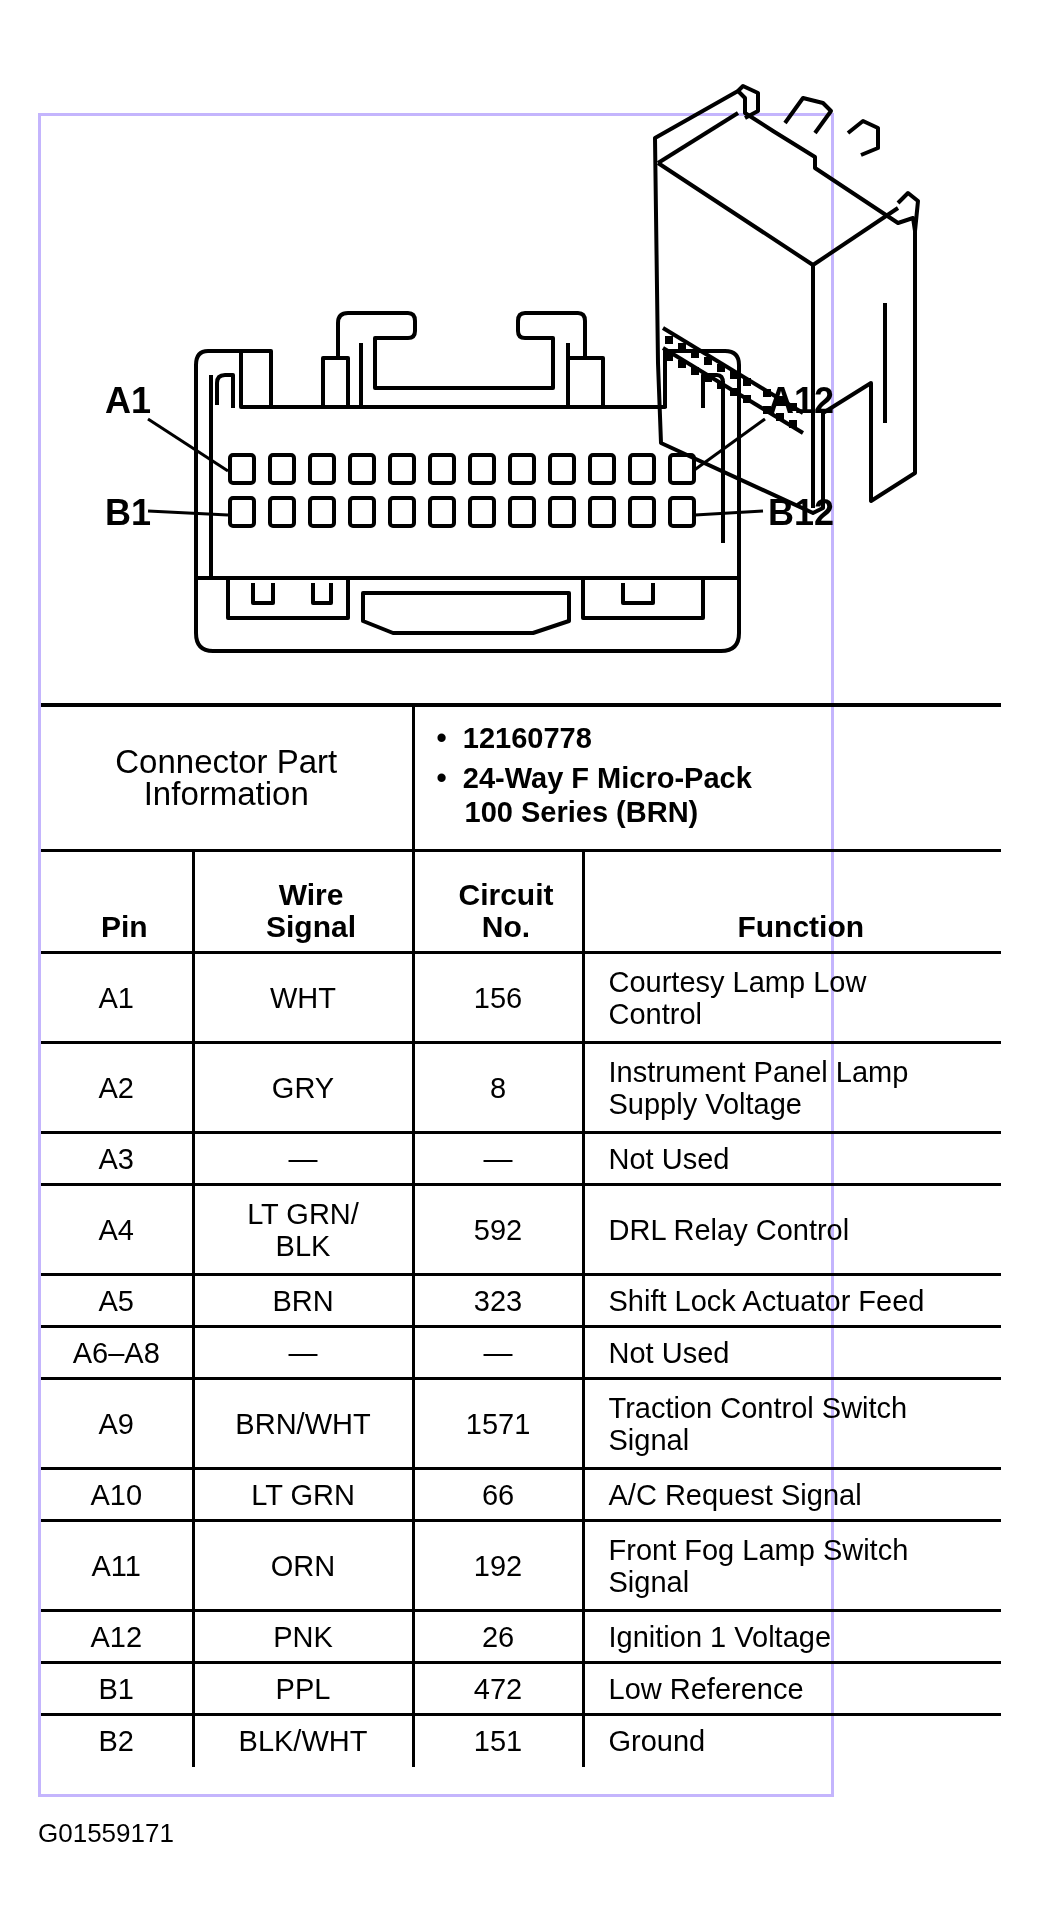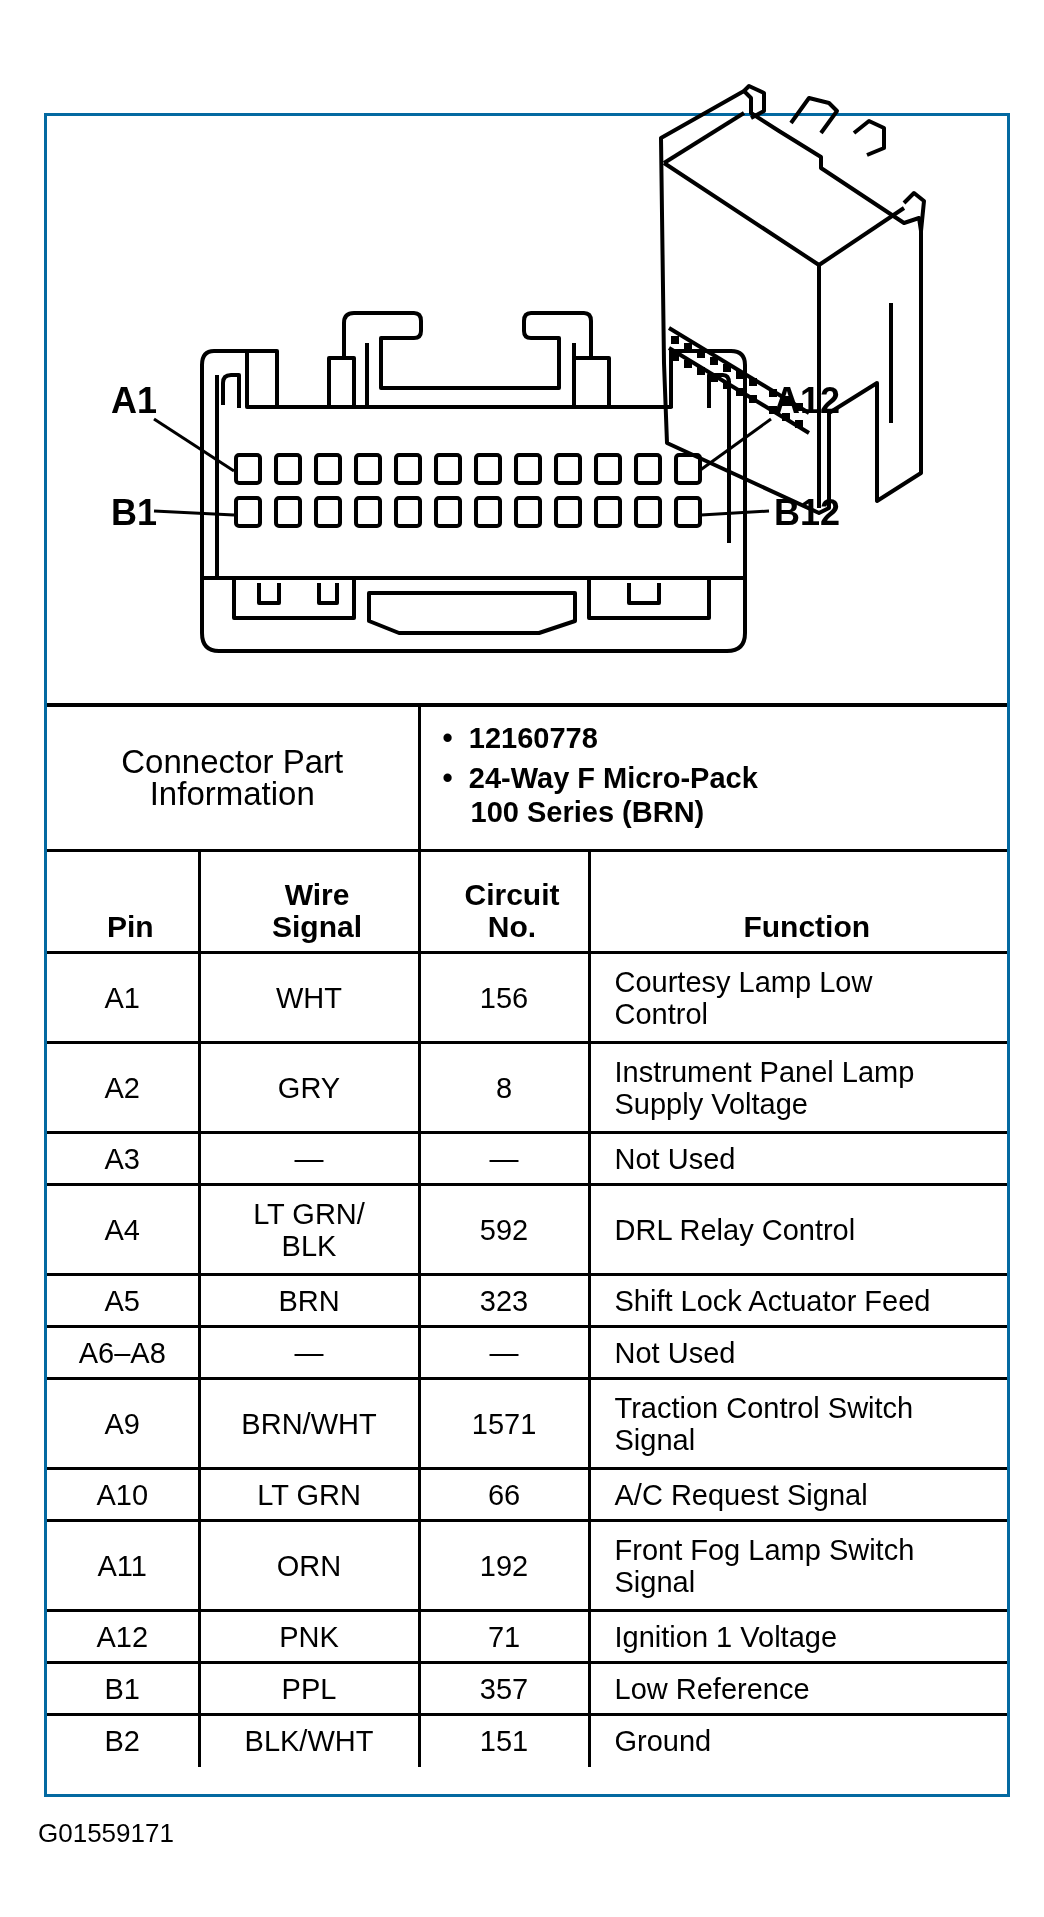--- a/index.html
+++ b/index.html
@@ -1,17 +1,17 @@
 <!DOCTYPE html>
 <html><head>
 <meta charset="utf-8">
 <style>
   html, body { margin:0; padding:0; background:#fff; }
   body { width:1044px; height:1917px; position:relative; overflow:hidden; font-family:"Liberation Sans", "DejaVu Sans", sans-serif; color:#000; }
-  .frame { position:absolute; left:44px; top:113px; width:966px; height:1684px; border:3px solid #0369a1; box-sizing:border-box; }
+  .frame { position:absolute; left:38px; top:113px; width:796px; height:1684px; border:3px solid #c4b5fd; box-sizing:border-box; }
   .diagram { position:absolute; left:0; top:0; width:960px; height:587px; border-bottom:4px solid #000; }
   .diagram svg { position:absolute; left:-38px; top:-113px; }
   table { position:absolute; left:0; top:591px; width:960px; border-collapse:collapse; table-layout:fixed; }
   td, th { border:3px solid #000; padding:0; text-align:center; font-size:29px; line-height:32px; font-weight:normal; }
   tr:first-child td { border-top:none; }
   td:first-child, th:first-child { border-left:none; }
   td:last-child, th:last-child { border-right:none; }
   tr:last-child td { border-bottom:none; }
   .hdr-info { font-weight:normal; font-size:33px; height:142px; }
   .hdr-bullets { text-align:left; font-weight:bold; font-size:29px; line-height:34px; padding-left:22px; vertical-align:top; padding-top:14px;margin-top:11px; }
@@ -257,31 +257,31 @@
     <td class="func">
             <div>Front Fog Lamp Switch</div>
             <div>Signal</div>
           </td>
   </tr>
         <tr class="r-short">
     <td><span>A12</span></td>
     <td>
             <div>PNK</div>
           </td>
-    <td><span>71</span></td>
+    <td><span>26</span></td>
     <td class="func">
             <div>Ignition 1 Voltage</div>
           </td>
   </tr>
         <tr class="r-short">
     <td><span>B1</span></td>
     <td>
             <div>PPL</div>
           </td>
-    <td><span>357</span></td>
+    <td><span>472</span></td>
     <td class="func">
             <div>Low Reference</div>
           </td>
   </tr>
         <tr class="r-short">
     <td><span>B2</span></td>
     <td>
             <div>BLK/WHT</div>
           </td>
     <td><span>151</span></td>

